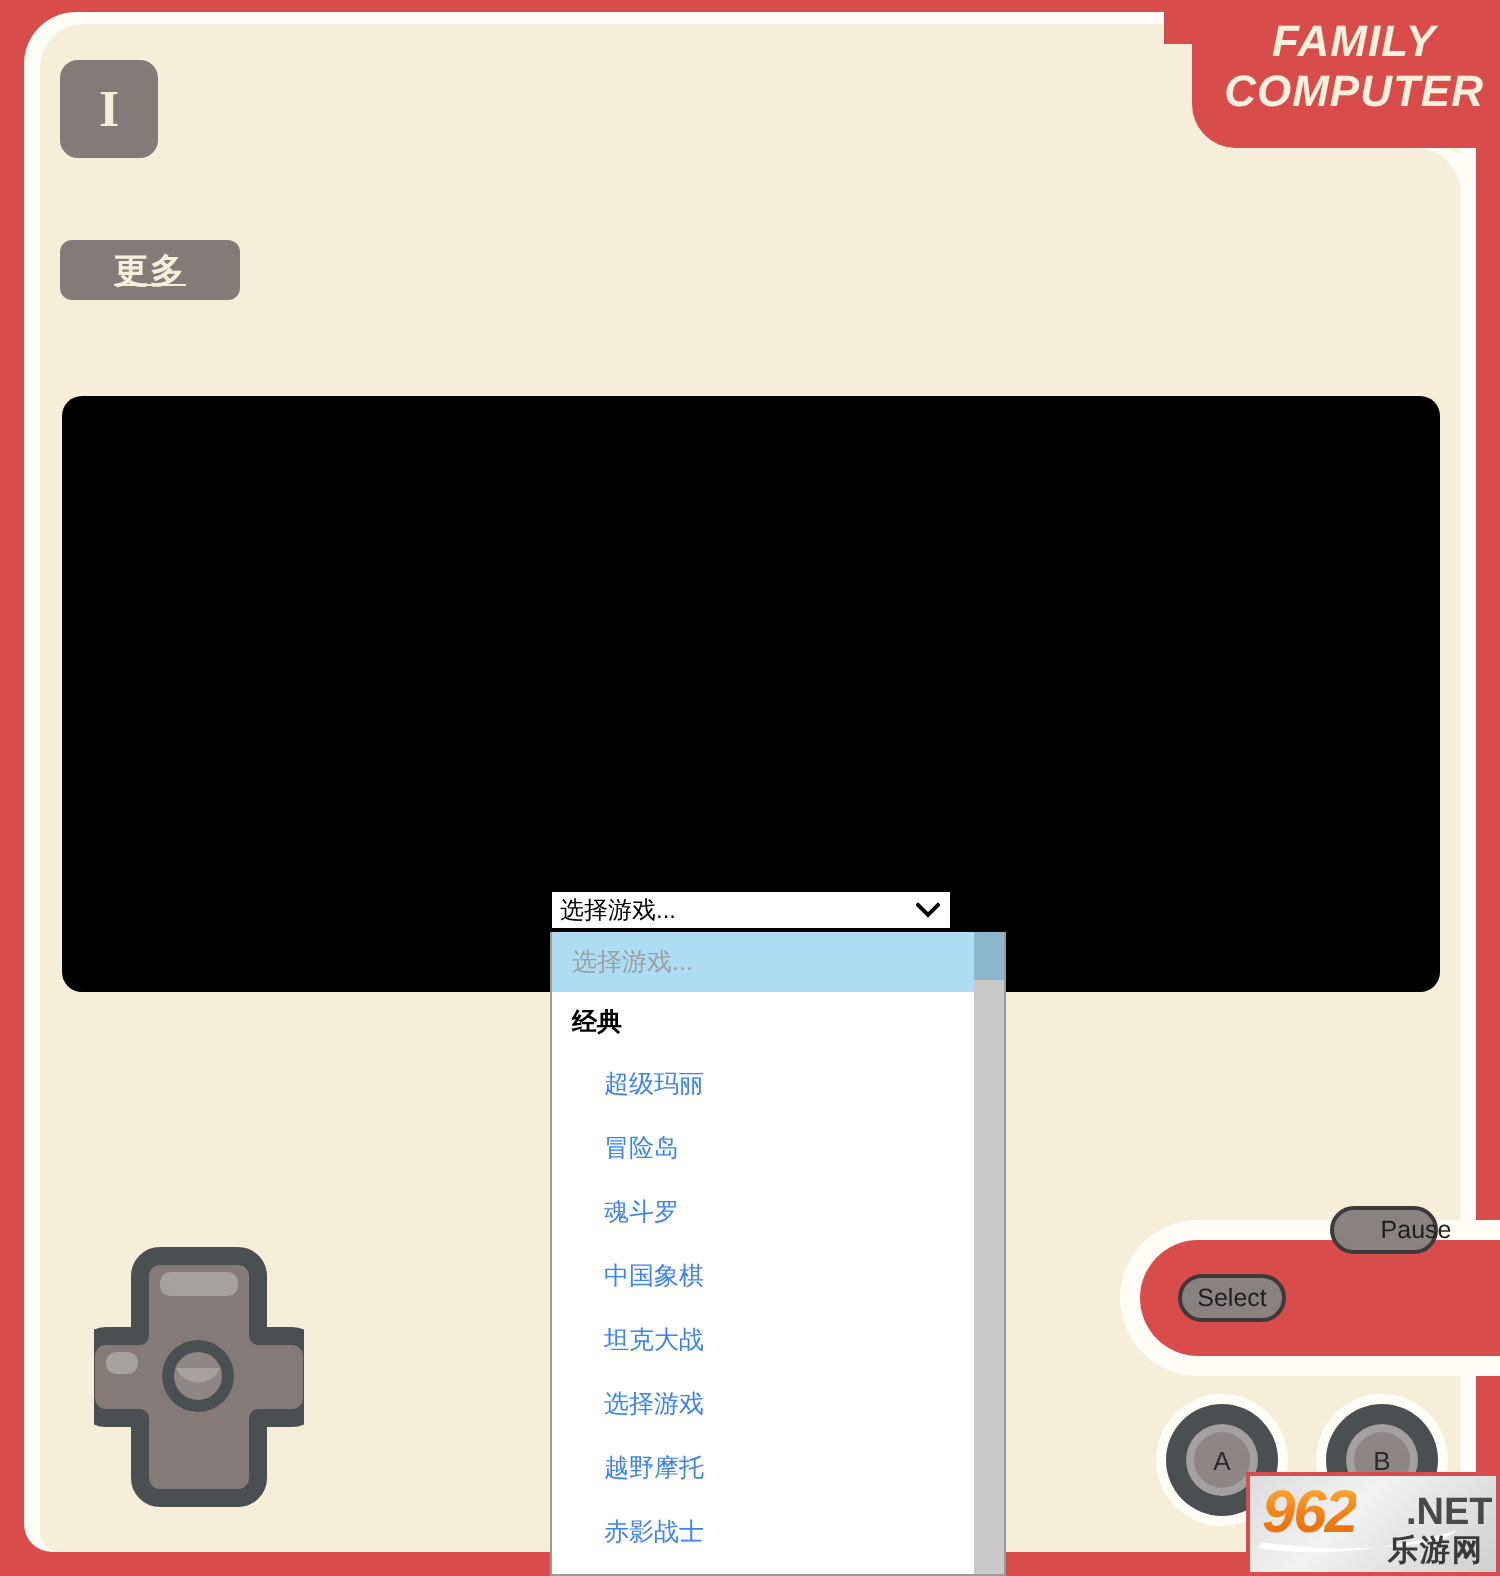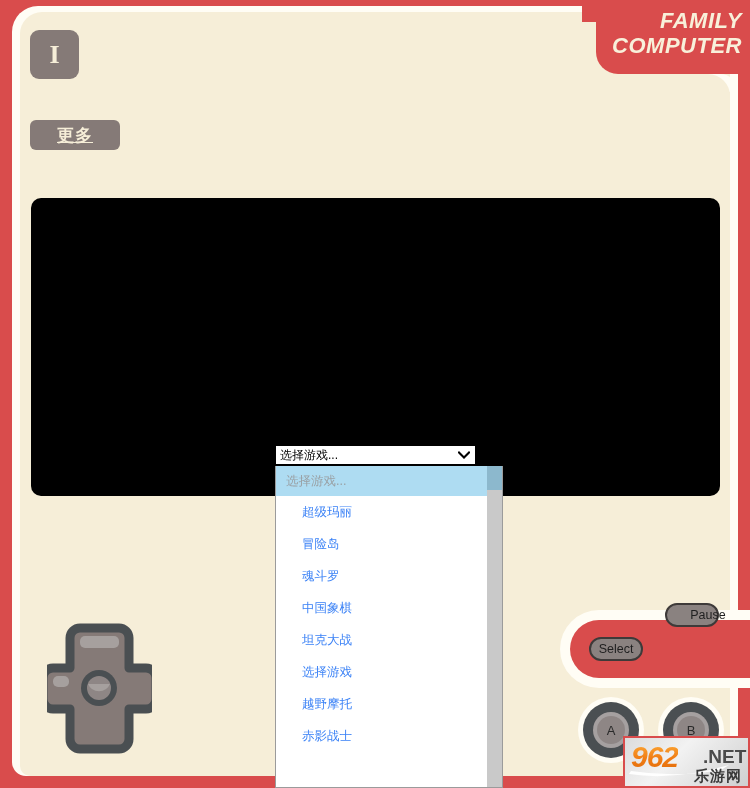--- a/index.html
+++ b/index.html
@@ -53,21 +53,21 @@
   #brand-plate::before {
     
     content: "";
     position: absolute;
     left: -14px; top: 0; width: 16px; height: 22px;
     background: #d94c4c;
   }
   #brand-text {
     position: absolute;
     right: 8px; top: 8px;
-    text-align: right;
+    text-align: center;
     font-style: italic;
     font-weight: bold;
     font-size: 22px;
     line-height: 25px;
     letter-spacing: 0.5px;
     color: #f8f0da;
     z-index: 7;
   }
   #brand-text .line { display: block; white-space: nowrap; }
 
@@ -428,20 +428,21 @@
     <div id="game-select-box">
       <span id="game-select-value">选择游戏...</span>
       <svg id="game-select-chevron" viewBox="0 0 12 8">
         <path d="M1 1.5 L6 6.5 L11 1.5" fill="none" stroke="#000000" stroke-width="2" stroke-linecap="square"></path>
       </svg>
     </div>
 
     <div id="game-dropdown">
       <div id="game-dropdown-inner">
         <div class="dd-option placeholder">选择游戏...</div>
+        <div class="dd-group-label">经典</div>
         <div class="dd-option">超级玛丽</div>
         <div class="dd-option">冒险岛</div>
         <div class="dd-option">魂斗罗</div>
         <div class="dd-option">中国象棋</div>
         <div class="dd-option">坦克大战</div>
         <div class="dd-option">选择游戏</div>
         <div class="dd-option">越野摩托</div>
         <div class="dd-option">赤影战士</div>
       </div>
       <div id="dd-scrollbar">

